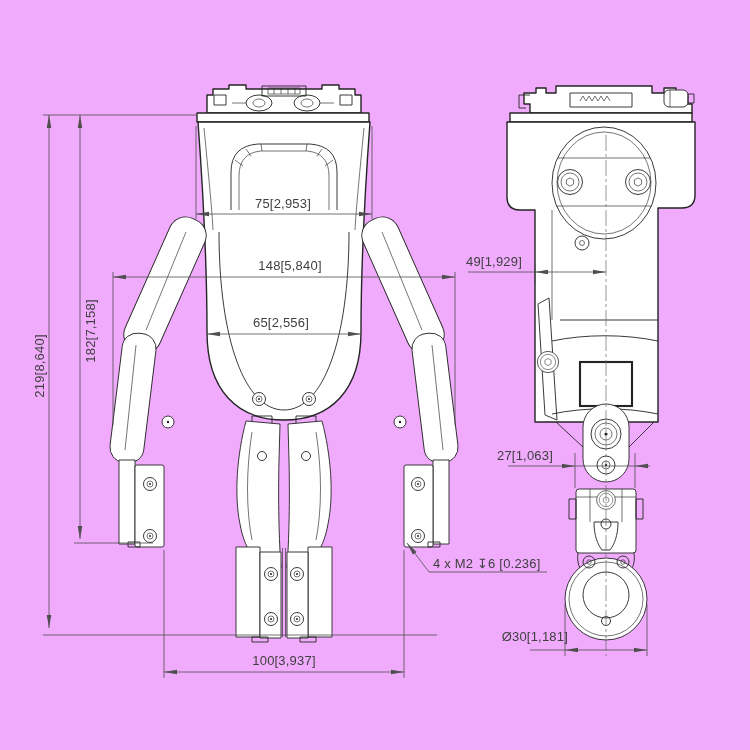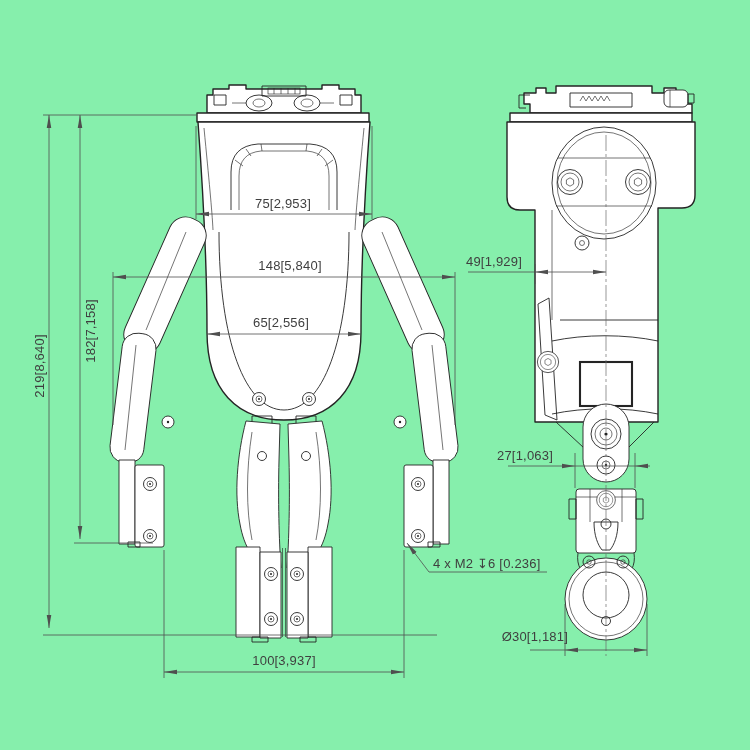--- a/index.html
+++ b/index.html
@@ -1,16 +1,16 @@
 <!DOCTYPE html>
 <html><head>
 <meta charset="utf-8">
 <style>
   html,body{margin:0;padding:0;background:#ffffff;}
-  .stage{position:relative;width:750px;height:750px;background:#86efac;overflow:hidden;
+  .stage{position:relative;width:750px;height:750px;background:#f0abfc;overflow:hidden;
          font-family:"Liberation Sans","DejaVu Sans",sans-serif;}
   svg{position:absolute;left:0;top:0;}
   .outline{fill:#ffffff;stroke:#242424;stroke-width:1.4;stroke-linejoin:round;}
   .detail{fill:none;stroke:#242424;stroke-width:0.9;stroke-linejoin:round;}
   .detailf{fill:#ffffff;stroke:#242424;stroke-width:0.9;stroke-linejoin:round;}
   .thin{fill:none;stroke:#2a2a2a;stroke-width:0.65;}
   .heavy{fill:#ffffff;stroke:#242424;stroke-width:2.1;}
   .dim{stroke:#4f4f4f;stroke-width:0.8;fill:none;}
   .ctr{stroke:#6a6a6a;stroke-width:0.7;fill:none;stroke-dasharray:16 3 3 3;}
   .dimtxt{fill:#3f3f3f;font-size:13px;letter-spacing:.2px;}

